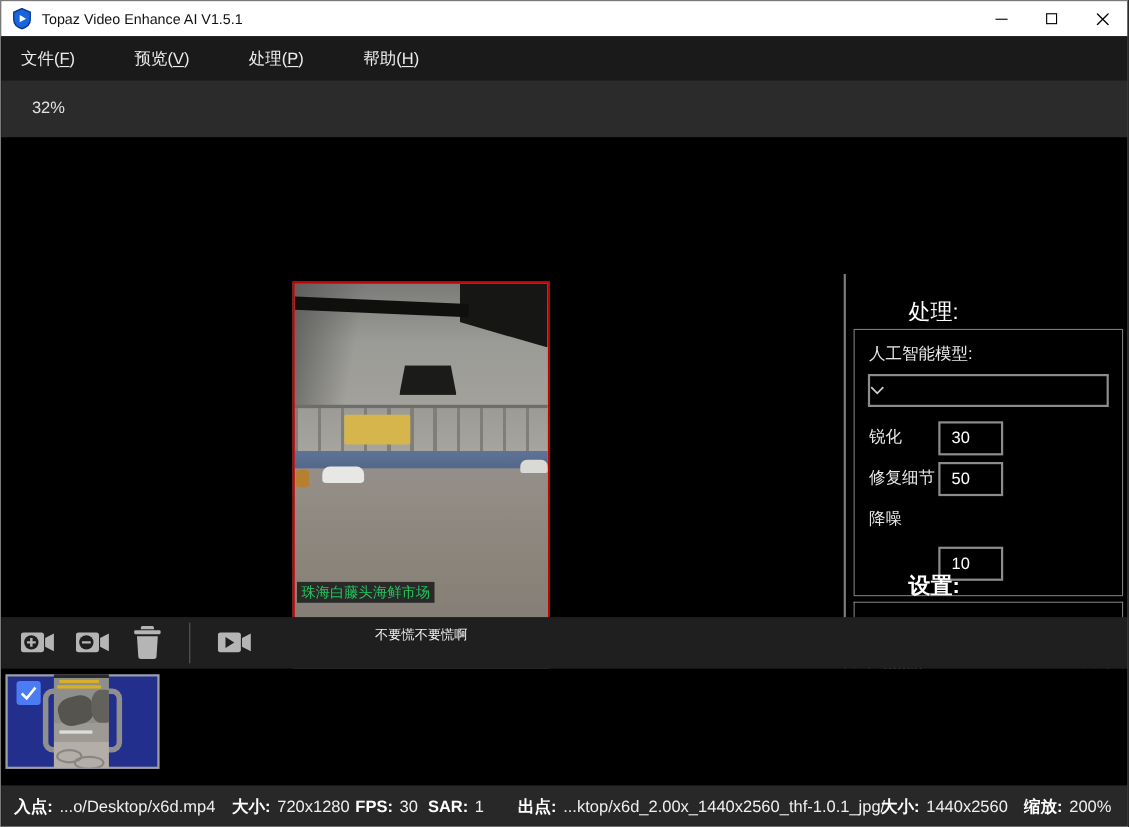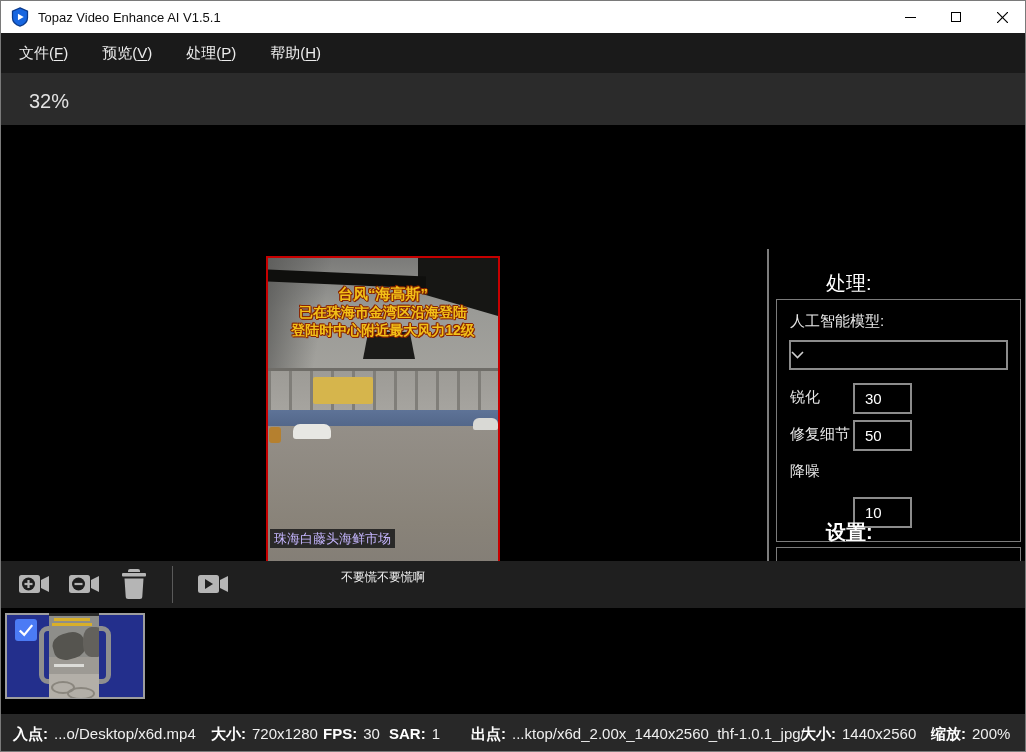--- a/index.html
+++ b/index.html
@@ -14,27 +14,27 @@
   
   .titlebar { position:absolute; left:0; top:0; width:100%; height:32px; background:#ffffff; display:flex; align-items:center; }
   .titlebar .logo { margin-left:9px; width:20px; height:20px; display:flex; }
   .titlebar .title { margin-left:8px; font-size:13px; color:#111; }
   .winbtns { position:absolute; right:0; top:0; height:32px; display:flex; }
   .winbtn { width:46px; height:32px; display:flex; align-items:center; justify-content:center; cursor:default; }
   .min-glyph { width:11px; height:0; border-top:1px solid #000; }
   .max-glyph { width:10px; height:10px; border:1px solid #000; }
 
   
-  .menubar { position:absolute; left:0; top:32px; width:100%; height:40px; background:#1a1a1a; display:flex; align-items:center; padding-left:14px; }
+  .menubar { position:absolute; left:0; top:32px; width:100%; height:40px; background:#1a1a1a; display:flex; align-items:center; padding-left:14px;gap:20px; }
   .menu-item { color:#ececec; font-size:15px; margin-right:26px; padding:2px 4px; }
   .mn-key { text-decoration: underline; text-underline-offset:2px; }
 
   
   .toolbar { position:absolute; left:0; top:72px; width:100%; height:52px; background:#2b2b2b; }
-  .zoom-label { position:absolute; left:28px; top:17px; color:#e2e2e2; font-size:20px; }
+  .zoom-label { position:absolute; left:28px; top:17px; color:#e2e2e2; font-size:15px; }
   .circle-btn { position:absolute; top:86px; width:26px; height:26px; border-radius:50%; background:#bfbfbf; display:flex; align-items:center; justify-content:center; }
   .slider { position:absolute; left:192px; top:85px; width:208px; height:28px; }
   .slider .track { position:absolute; left:0; top:10px; width:100%; height:8px; background:#14847e; border-radius:2px; }
   .slider .track-light { position:absolute; left:63%; top:13px; width:37%; height:3px; background:#45aaa2; }
   .slider .progress { position:absolute; left:0; top:13px; width:63%; height:3px; background:#3f5ed8; }
   .slider .handle { position:absolute; left:calc(63% - 7px); top:0; width:14px; height:28px; background:#4a67ee; border-radius:7px; }
   .num-box { position:absolute; top:83px; height:32px; background:#000; border:2px solid #9c9c9c; }
   .num-box input { width:100%; height:100%; background:transparent; border:none; outline:none; color:#fff; font-size:15px; padding-left:10px; font-family:inherit; }
   .tb-text { position:absolute; color:#ededed; font-size:15px; top:91px; }
   .tb-icon { position:absolute; top:84px; display:flex; }
@@ -59,21 +59,21 @@
   .v-bridge { position:absolute; left:0; top:110px; width:100%; height:42px;
     background: repeating-linear-gradient(90deg,#807e79 0 3px, rgba(0,0,0,0) 3px 21px), linear-gradient(180deg,#9d9b96,#a6a49f);
     border-top:3px solid #6f6d68; }
   .v-billboard { position:absolute; left:45px; top:119px; width:60px; height:27px; background:#d6b54c; border-radius:2px; z-index:2; }
   .v-bluewall { position:absolute; left:0; top:152px; width:100%; height:16px; background:linear-gradient(180deg,#5e7397,#53678a); }
   .v-water { position:absolute; left:0; top:168px; width:100%; height:243px;
     background: linear-gradient(180deg,#948f88,#898379 40%,#7f7a74 72%,#6f6b65); }
   .v-car1 { position:absolute; left:25px; top:166px; width:38px; height:15px; background:#e7e7e3; border-radius:7px 7px 3px 3px; }
   .v-car2 { position:absolute; left:205px; top:160px; width:25px; height:12px; background:#d9d9d5; border-radius:6px 6px 2px 2px; }
   .v-orange { position:absolute; left:1px; top:169px; width:12px; height:16px; background:#b5802f; border-radius:3px; }
-  .v-tag { position:absolute; left:2px; top:271px; background:rgba(34,34,34,0.92); color:#c4b5fd; font-size:13px; line-height:19px; padding:0 4px; z-index:3; }
+  .v-tag { position:absolute; left:2px; top:271px; background:rgba(34,34,34,0.92); color:#22c55e; font-size:13px; line-height:19px; padding:0 4px; z-index:3; }
   .v-sub { position:absolute; left:0; top:311px; width:100%; text-align:center; color:#f2f2f2; font-size:12px; z-index:3;
     text-shadow: 1px 0 #222, -1px 0 #222, 0 1px #222, 0 -1px #222; }
   .v-blob { position:absolute; left:98px; top:372px; width:66px; height:39px; background:#3a3731; border-radius:10px 12px 0 0; }
   .v-botdark { position:absolute; left:-6px; bottom:-10px; width:110%; height:26px; background:#17150f; transform:rotate(-2deg); }
 
   
   .p-title { position:absolute; color:#ffffff; font-size:20px;margin-left:40px; }
   .groupbox { position:absolute; left:775px; width:245px; border:1px solid #7b7b7b; background:#000; }
   .g-label { position:absolute; color:#e8e8e8; font-size:15px; }
   .dropdown { position:absolute; left:12px; width:219px; height:30px; border:2px solid #8c8c8c; background:#000; display:flex; align-items:center; }
@@ -210,25 +210,20 @@
       </svg>
     </div>
   </div>
 
   <div class="main">
     <div class="video">
       <div class="v-sky"></div>
       <div class="v-topdark"></div>
       <div class="v-awning"></div>
       <div class="v-hang"></div>
-      <div class="v-captions">
-        <div class="v-cap1">台风“海高斯”</div>
-        <div class="v-cap2">已在珠海市金湾区沿海登陆</div>
-        <div class="v-cap2">登陆时中心附近最大风力12级</div>
-      </div>
       <div class="v-bridge"></div>
       <div class="v-billboard"></div>
       <div class="v-bluewall"></div>
       <div class="v-water"></div>
       <div class="v-car1"></div>
       <div class="v-car2"></div>
       <div class="v-orange"></div>
       <div class="v-tag">珠海白藤头海鲜市场</div>
       <div class="v-sub">不要慌不要慌啊</div>
       <div class="v-blob"></div>

